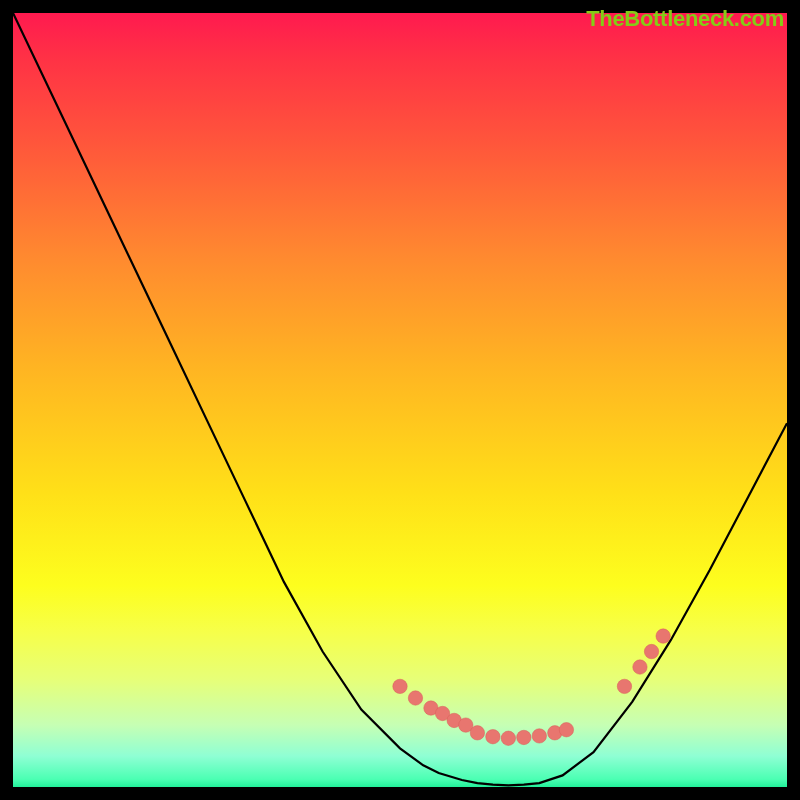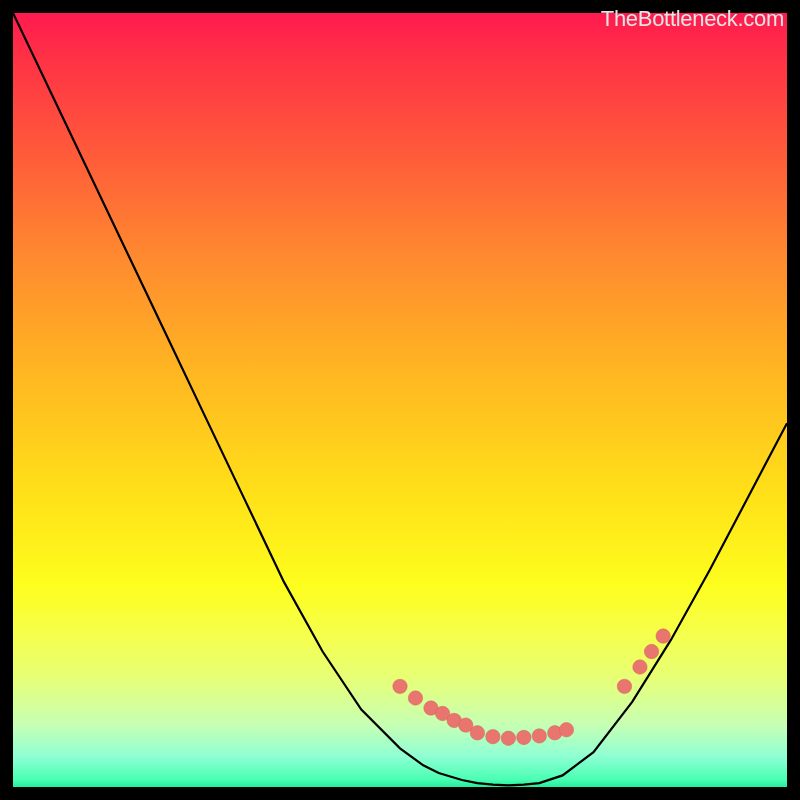--- a/index.html
+++ b/index.html
@@ -31,23 +31,23 @@
       #8fffd4 96%,
       #4bffb3 99%,
       #22f09a 100%
     );
     overflow: hidden;
   }
   .watermark {
     position: absolute;
     right: 16px;
     top: 6px;
-    color: #e5e5e5;
+    color: #84cc16;
     font-size: 22px;
-    font-weight: 400;
+    font-weight: 700;
     letter-spacing: -0.3px;
     user-select: none;
   }
   svg.curve {
     position: absolute;
     left: 0;
     top: 0;
     width: 774px;
     height: 774px;
     overflow: visible;

